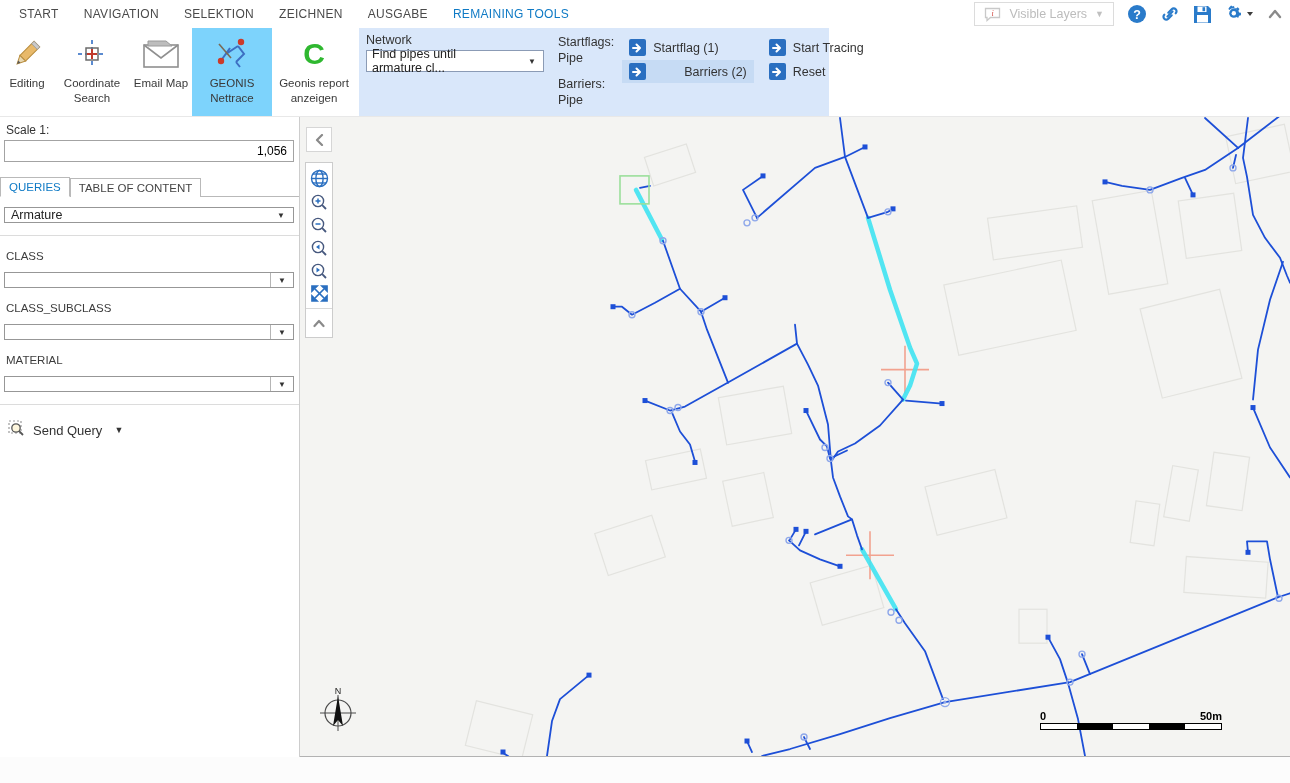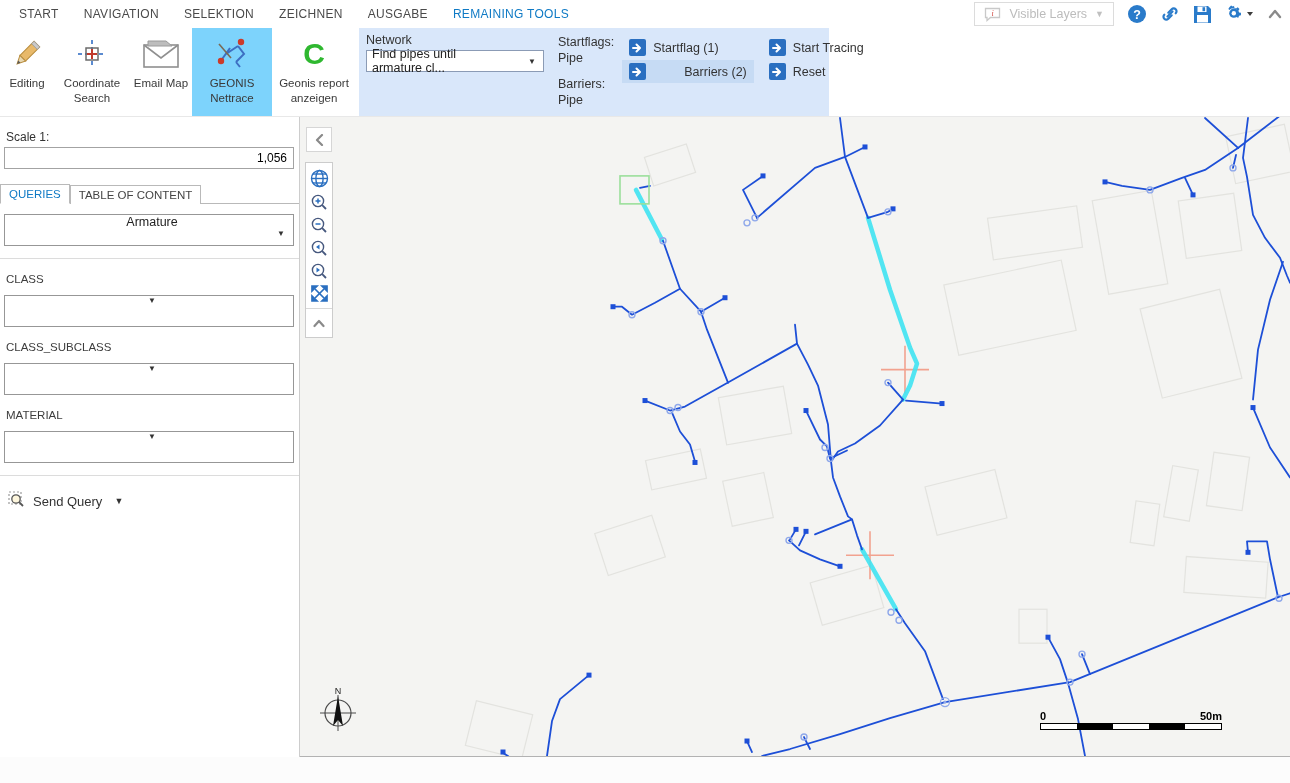--- a/index.html
+++ b/index.html
@@ -43,29 +43,29 @@
   .btn-col { display:grid; grid-template-columns:auto auto; column-gap:8px; row-gap:1px;
              align-content:start; padding-top:3px; margin-left:8px; }
   .flag-btn { display:flex; align-items:center; gap:7px; font-size:12.5px; color:#333; padding:3px 7px; white-space:nowrap; }
   .flag-btn.active { background:#c6dbf4;gap:38px; }
   .flag-icon { width:17px; height:17px; background:#2a6fc0; border-radius:2px; flex:0 0 17px;
                display:flex; align-items:center; justify-content:center; }
 
   
   .panel { position:absolute; top:117px; left:0; width:300px; bottom:26px; background:#fff;
            border-right:1px solid #cdcdcd; font-size:12px; color:#333; }
-  .scale-label { margin:13px 0 3px 6px; font-size:12px; }
+  .scale-label { margin:6px 0 3px 6px; font-size:12px; }
   .scale-input { display:block; margin:0 5px 0 4px; width:290px; height:22px; border:1px solid #a3a3a3;
                  text-align:right; font-size:12px; padding-right:6px; font-family:"Liberation Sans",sans-serif; }
   .ptabs { display:flex; margin-top:14px; border-bottom:1px solid #b9b9b9; align-items:flex-end; height:21px; }
   .ptab { padding:3px 8px 3px 8px; border:1px solid #b9b9b9; border-bottom:none; font-size:11.5px;
           color:#444; background:#fff; margin-bottom:-1px; }
   .ptab.active { color:#0f7ac5; border-bottom:1px solid #fff; }
-  .combo { margin:10px 5px 0 4px; height:32px; border:1px solid #979797; display:flex; align-items:center;
-           font-size:12.5px; color:#222; padding-left:6px; background:#fff;flex-direction:column; }
+  .combo { margin:10px 5px 0 4px; height:16px; border:1px solid #979797; display:flex; align-items:center;
+           font-size:12.5px; color:#222; padding-left:6px; background:#fff; }
   .combo .caret { margin-left:auto; font-size:8px; color:#333; padding:0 8px; }
   .combo .sep { width:1px; align-self:stretch; background:#b5b5b5; margin-left:auto; }
   .combo .caret2 { font-size:8px; color:#333; padding:0 7px; }
   .field-label { margin:14px 0 2px 6px; font-size:11.5px; color:#3d3d3d; }
   .panel-rule { border:none; border-top:1px solid #dcdcdc; margin:12px 0 0 0; }
   .send-row { display:flex; align-items:center; gap:8px; margin:15px 0 0 8px; font-size:13px; color:#333; }
   .send-caret { font-size:9px; color:#333; margin-left:4px; }
 
   
   .map { position:absolute; left:300px; top:117px; right:0; bottom:26px; background:#f4f4f2;

